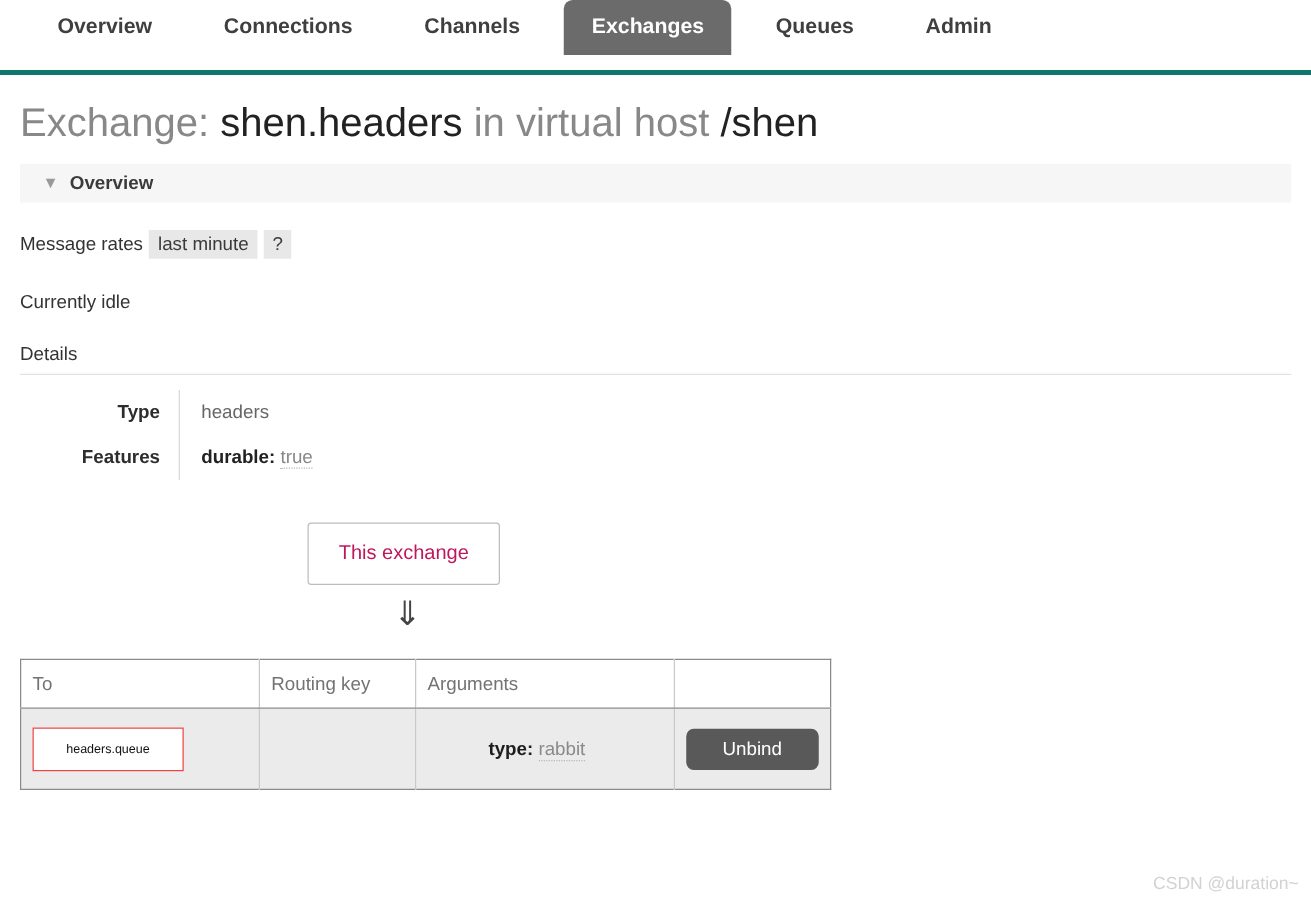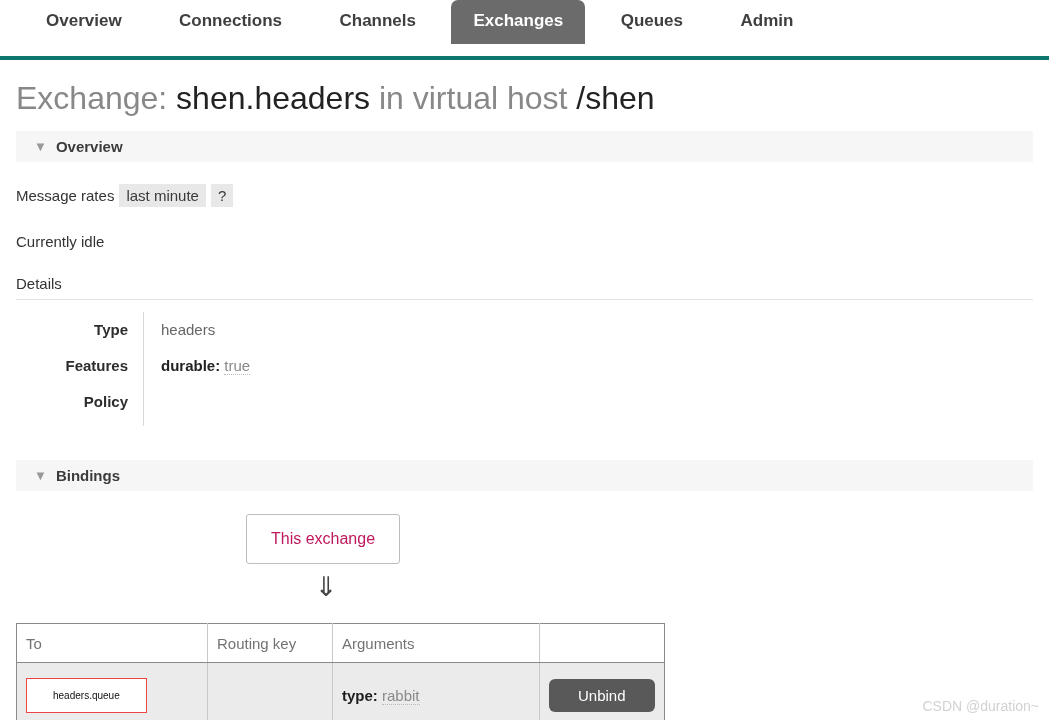--- a/index.html
+++ b/index.html
@@ -194,21 +194,21 @@
 
   .queue-box {
     display: inline-block;
     background: #ffffff;
     border: 1px solid #ef4444;
     padding: 11px 26px;
     font-size: 10px;
     color: #111111;
     cursor: pointer;
   }
-  .args-cell { text-align: left; padding-right: 22px !important; margin-top: 39px; }
+  .args-cell { text-align: center; padding-right: 22px !important; margin-top: 39px; }
   .arg-key { font-weight: bold; color: #1d1d1d; }
   .arg-val { color: #8a8a8a; border-bottom: 1px dotted #bbbbbb; }
   #unbind-button {
     display: inline-block;
     background: #595959;
     color: #ffffff;
     border: none;
     border-radius: 6px;
     padding: 8px 29px;
     font-size: 15px;
@@ -265,32 +265,25 @@
       <td class="det-label">Type</td>
       <td class="det-value">headers</td>
     </tr>
     <tr>
       <td class="det-label">Features</td>
       <td class="det-value">
         <span class="feat-key">durable:</span>
         <span class="feat-val">true</span>
       </td>
     </tr>
-    <tr>
-      <td class="det-label">Policy</td>
-      <td class="det-value empty"></td>
-    </tr>
   </tbody>
     </table>
 </div>
 
 <div id="bindings-section">
-  <div class="section-header">
-    <span class="tri">▼</span><span>Bindings</span>
-  </div>
 
   <div id="exchange-box-wrap">
     <div id="this-exchange-box">This exchange</div>
   </div>
 
   <div id="down-arrow">
     <span id="arrow-inner">⇓</span>
   </div>
 
   <table id="bindings-table">

